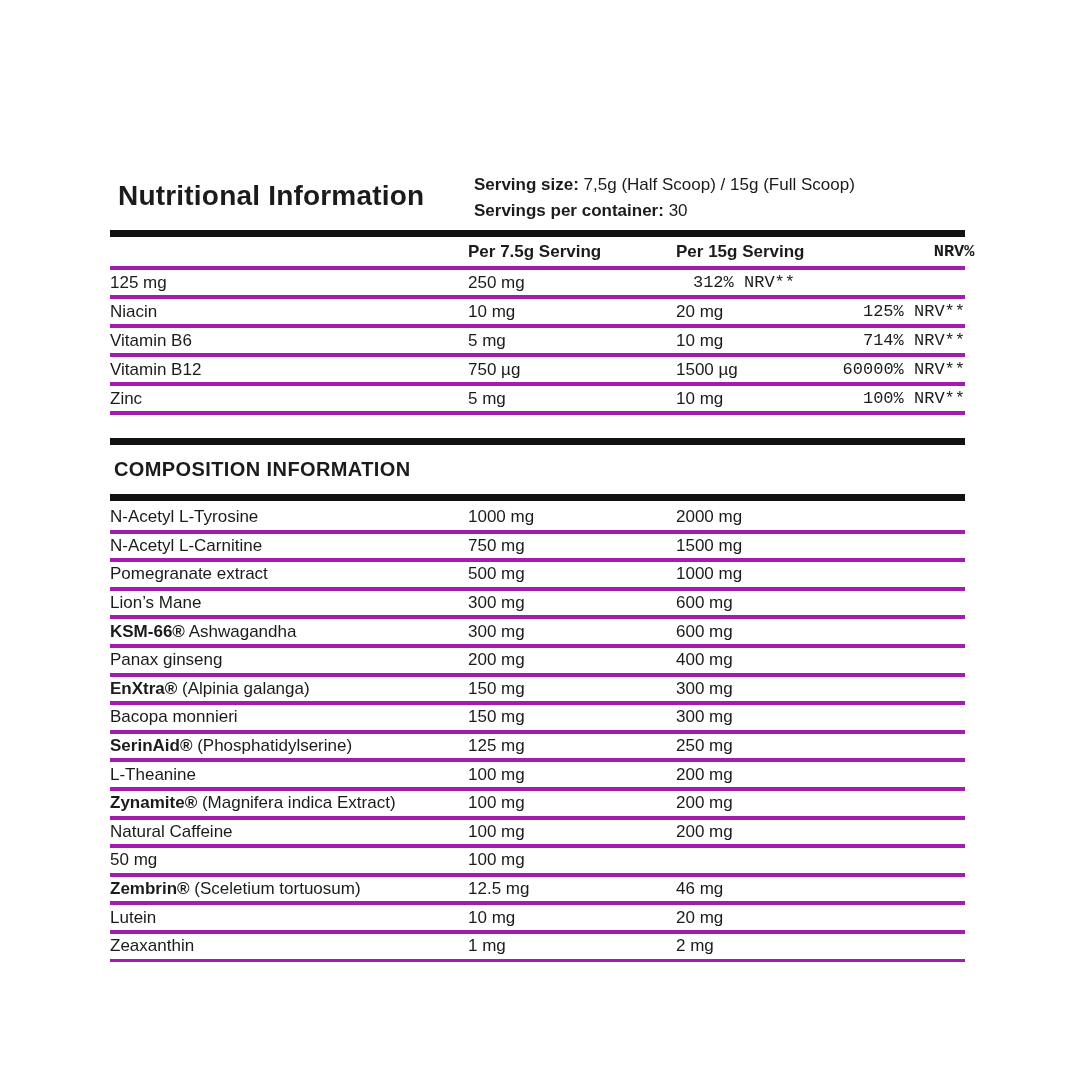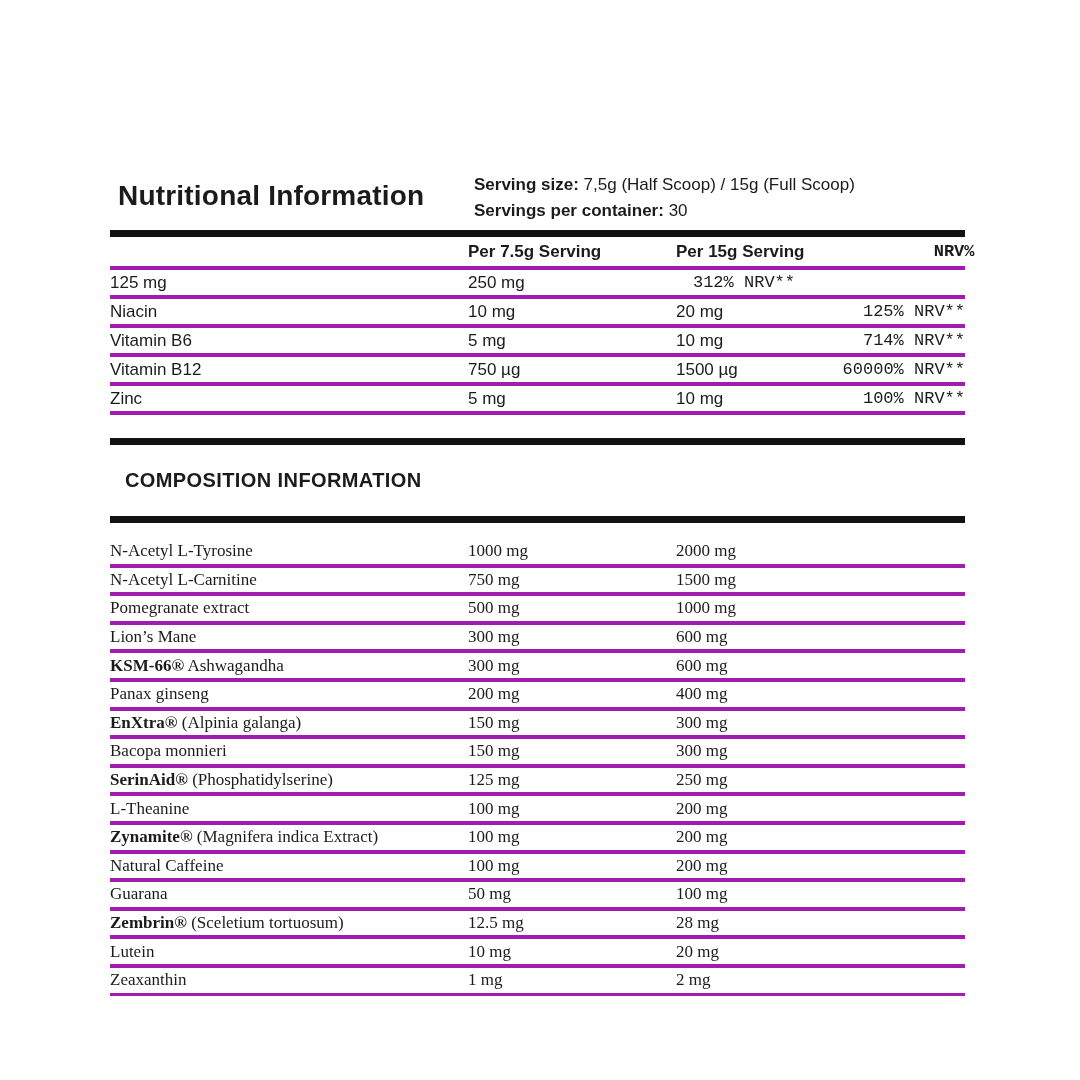--- a/index.html
+++ b/index.html
@@ -52,28 +52,28 @@
     font-size: 17px;
     white-space: nowrap;
   }
   .head-row { height: 29px; font-weight: bold; }
   .nut-row  { height: 25px; }
   .comp-row { height: 24.6px; }
   .cell { overflow: visible; }
   .nrv { text-align: right; font-family: Liberation Mono, monospace; }
   .section-gap { height: 23px; }
   .comp-heading {
-    margin: 15px;
+    margin: 4px;
     padding: 10px 0 11px 0;
     font-size: 20px;
     line-height: 20px;
     font-weight: bold;
     letter-spacing: 0.4px;
   }
-  .comp-rows { margin-top: 16px; font-family: Liberation Serif, serif; }
+  .comp-rows { margin-top: 4px; }
   .comp-rows .row:last-child { border-bottom-width: 3px; }
 </style>
 </head>
 <body>
 
 <div class="sheet">
 
   <div class="label-header">
     <h1 class="title">Nutritional Information</h1>
     <div class="serving">
@@ -195,29 +195,28 @@
       <div class="cell">200 mg</div>
       <div class="cell nrv"></div>
     </div>
     <div class="row comp-row">
       <div class="cell"><span class="b"></span><span>Natural Caffeine</span></div>
       <div class="cell">100 mg</div>
       <div class="cell">200 mg</div>
       <div class="cell nrv"></div>
     </div>
     <div class="row comp-row">
-      <div class="cell"><span class="b"></span><span>Guarana</span></div>
       <div class="cell">50 mg</div>
       <div class="cell">100 mg</div>
       <div class="cell nrv"></div>
     </div>
     <div class="row comp-row">
       <div class="cell"><span class="b">Zembrin®</span><span> (Sceletium tortuosum)</span></div>
       <div class="cell">12.5 mg</div>
-      <div class="cell">28 mg</div>
+      <div class="cell">46 mg</div>
       <div class="cell nrv"></div>
     </div>
     <div class="row comp-row">
       <div class="cell"><span class="b"></span><span>Lutein</span></div>
       <div class="cell">10 mg</div>
       <div class="cell">20 mg</div>
       <div class="cell nrv"></div>
     </div>
     <div class="row comp-row">
       <div class="cell"><span class="b"></span><span>Zeaxanthin</span></div>

